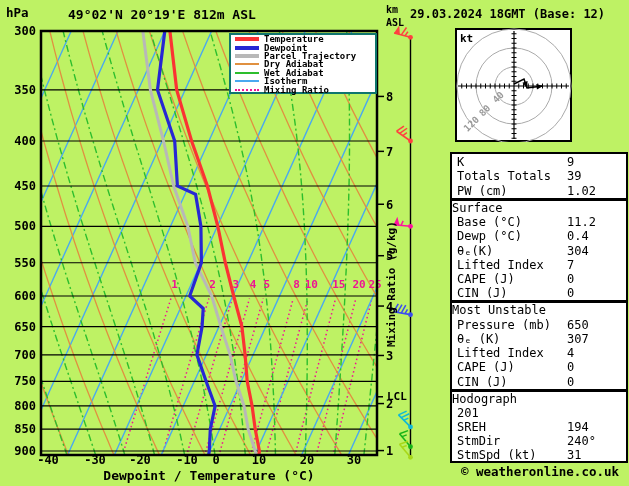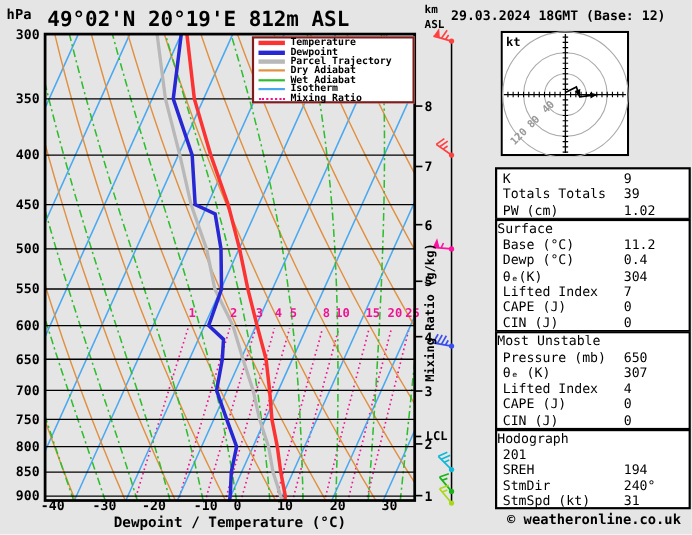--- a/index.html
+++ b/index.html
@@ -1,41 +1,41 @@
 <!DOCTYPE html>
 <html><head>
 <meta charset="utf-8">
 <style>
   html,body{margin:0;padding:0;background:#fff}
-  #canvas{position:relative;width:629px;height:486px;background:#e5e5e5;overflow:hidden;
+  #canvas{position:relative;width:629px;height:486px;background:#bef264;overflow:hidden;
           font-family:"DejaVu Sans Mono","DejaVu Sans",monospace;color:#000}
   .abs{position:absolute}
   .b{font-weight:bold}
-  #legend{position:absolute;left:229px;top:33px;width:148px;height:61px;border:2px solid #7f1d1d;
+  #legend{position:absolute;left:229px;top:33px;width:148px;height:61px;border:2px solid #0f766e;
           background:#fff;box-sizing:border-box;display:flex;flex-direction:column;
           justify-content:space-evenly;padding-left:4px}
   .lrow{display:flex;align-items:center;height:8.4px;font-size:9px;font-weight:bold;white-space:nowrap}
   .lsw{width:24px;margin-right:5px;flex:none}
   .tbox{position:absolute;left:450px;width:178px;border:2px solid #000;background:#fff;
         box-sizing:border-box;font-size:12px;display:flex;flex-direction:column;justify-content:space-evenly}
   .thead{text-align:left;white-space:nowrap}
   .trow{display:flex;padding-left:5px;white-space:nowrap}
   .tlabel{width:110px;flex:none}
   #mixlabel{position:absolute;left:385px;top:218px;width:15px;height:132px;
             writing-mode:vertical-rl;transform:rotate(180deg);font-size:11px;font-weight:bold;
             white-space:nowrap;text-align:center}
 </style>
 </head>
 <body>
 
 <div id="canvas">
 
   <div class="abs b" style="left:6px;top:5px;font-size:12.5px">hPa</div>
 
-  <div class="abs b" style="left:43px;top:7px;font-size:19px">49°02'N 20°19'E 812m ASL</div>
+  <div class="abs b" style="left:68px;top:7px;font-size:13px">49°02'N 20°19'E 812m ASL</div>
 
   <div class="abs b" style="left:386px;top:3px;font-size:10px;line-height:13px;text-align:left">
     <div>km</div>
     <div>ASL</div>
   </div>
 
   <div class="abs b" style="left:410px;top:7px;font-size:12px;width:219px">29.03.2024 18GMT (Base: 12)</div>
 
   <svg id="skewt-svg" class="abs" style="left:0;top:0" width="450" height="486">
       <defs>

